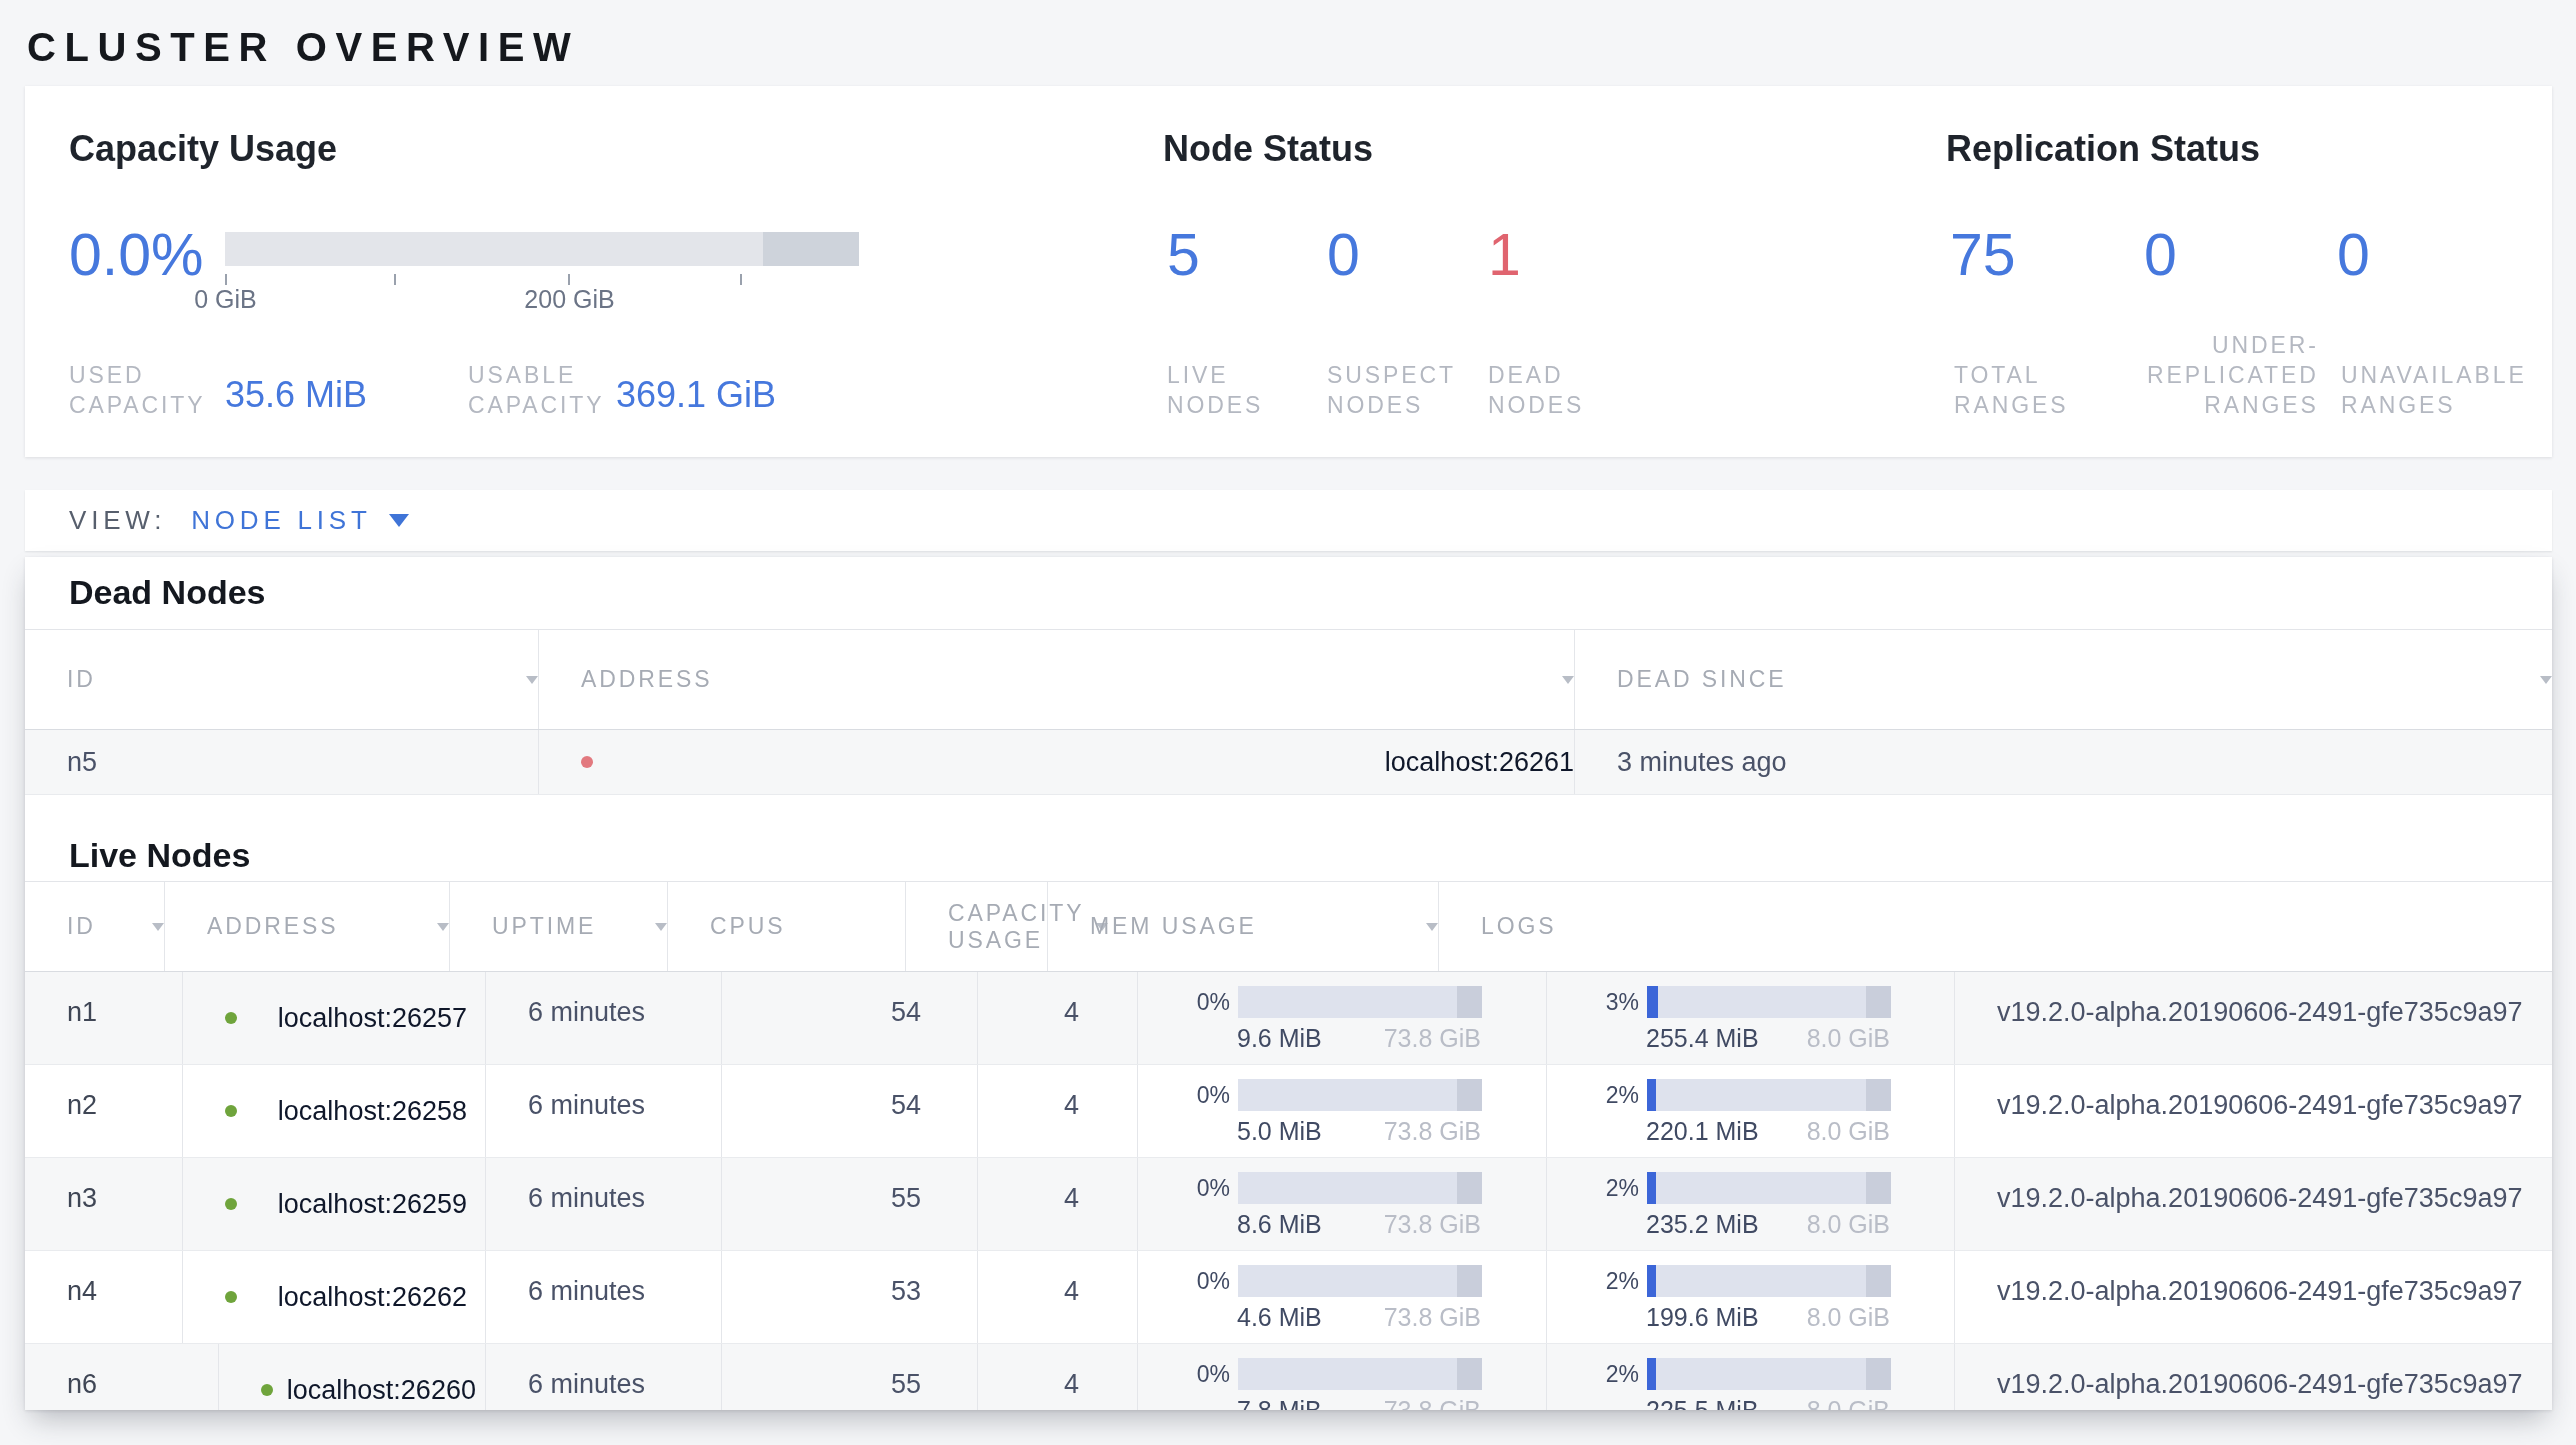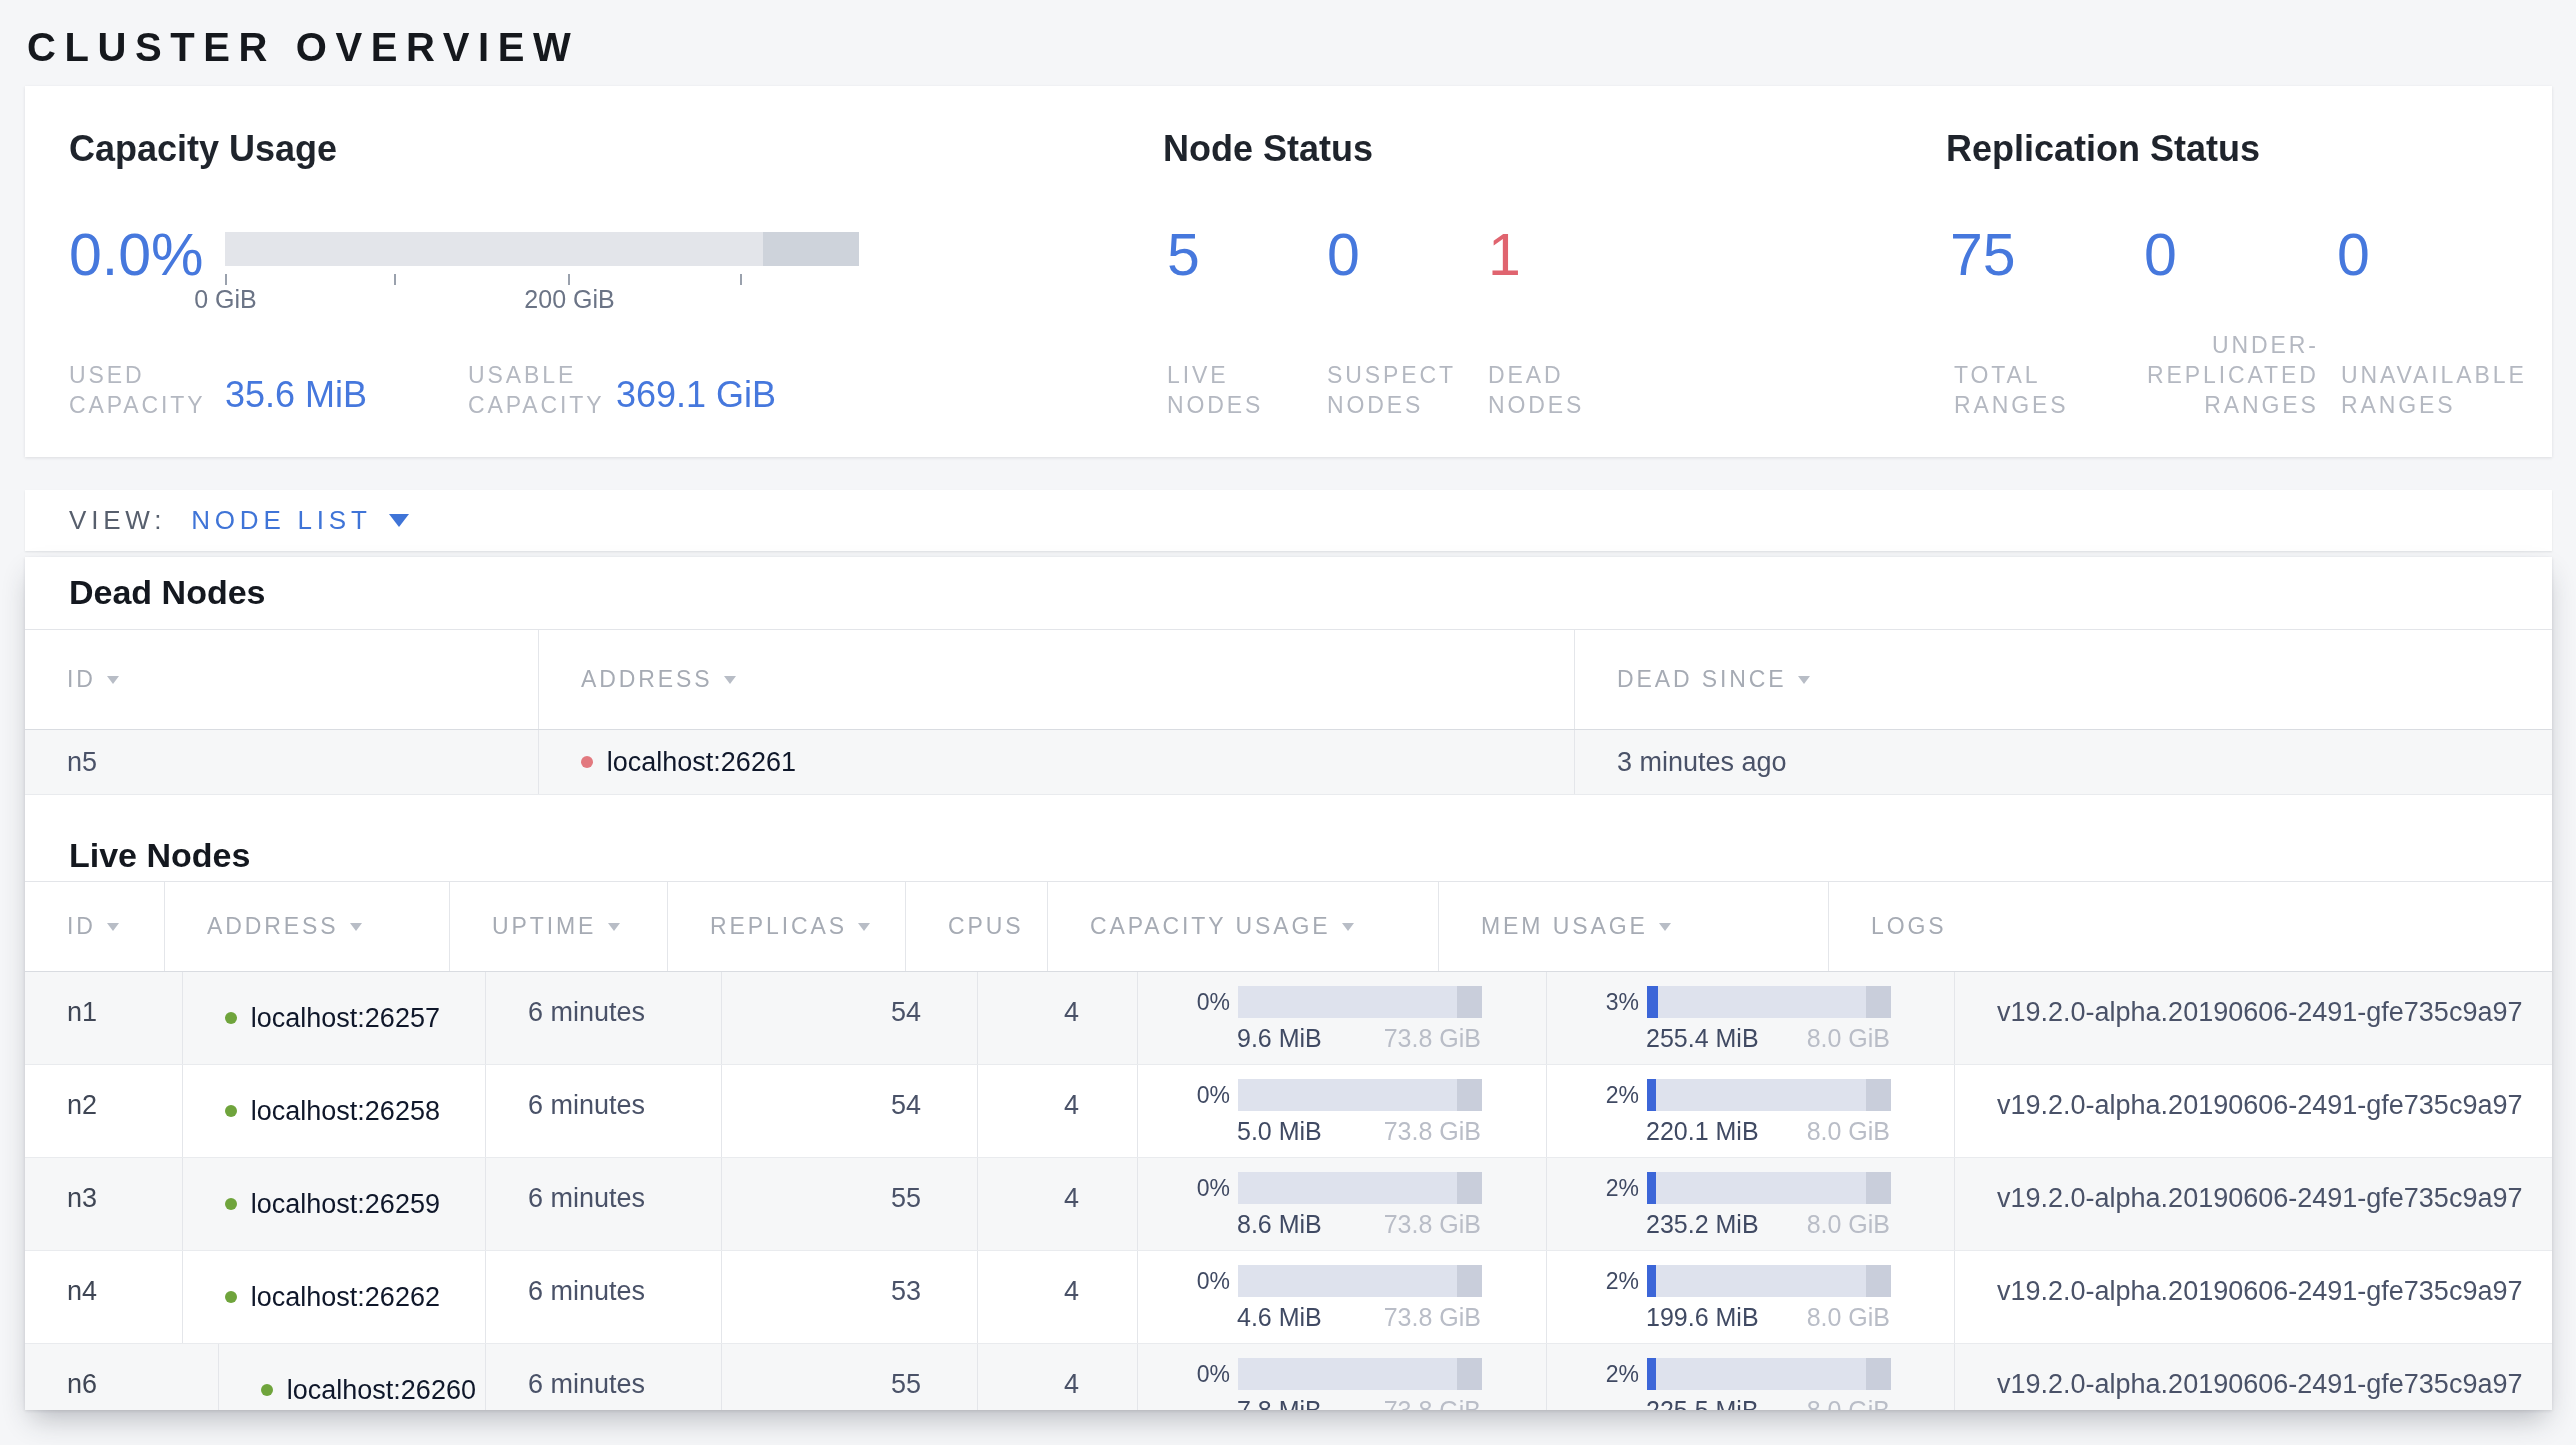--- a/index.html
+++ b/index.html
@@ -74,21 +74,21 @@
   }
   .tbl{position:absolute;left:0;width:2527px;}
   .trow{display:grid;}
   .dead-grid{grid-template-columns:513px 1036px 1fr;}
   .live-grid{grid-template-columns:139px 285px 218px 238px 142px 391px 390px 610px 1fr;}
   .thead{border-top:1px solid #e3e5e9;border-bottom:1px solid #d9dce1;background:#fff;}
   .thead .c{
     display:flex;align-items:center;
     font-size:23px;letter-spacing:2.9px;color:#a6abb4;cursor:pointer;
   }
-  .c{padding-left:42px;border-left:1px solid #e4e69a;border-left-color:#e4e6ea;min-width:0;}
+  .c{padding-left:42px;border-left:1px solid #e4e69a;border-left-color:#e4e6ea;min-width:0;justify-content:space-between;}
   .trow .c:first-child{border-left:none;}
   .sort-caret{
     display:inline-block;width:0;height:0;margin-left:11.5px;
     border-left:6.7px solid transparent;border-right:6.7px solid transparent;
     border-top:8.6px solid #b8bdc6;
   }
   .dead-head{height:99px;}
   .dead-row{height:64px;background:#f6f7f8;border-bottom:1px solid #e9ebee;}
   .dead-row .c{display:flex;align-items:center;font-size:27px;color:#4a5268;}
   .live-head{height:89px;}
@@ -213,24 +213,20 @@
       </div>
       <div class="c">
         <span>ADDRESS</span>
         <span class="sort-caret"></span>
       </div>
       <div class="c">
         <span>UPTIME</span>
         <span class="sort-caret"></span>
       </div>
       <div class="c">
-        <span>REPLICAS</span>
-        <span class="sort-caret"></span>
-      </div>
-      <div class="c">
         <span>CPUS</span>
       </div>
       <div class="c">
         <span>CAPACITY USAGE</span>
         <span class="sort-caret"></span>
       </div>
       <div class="c">
         <span>MEM USAGE</span>
         <span class="sort-caret"></span>
       </div>

